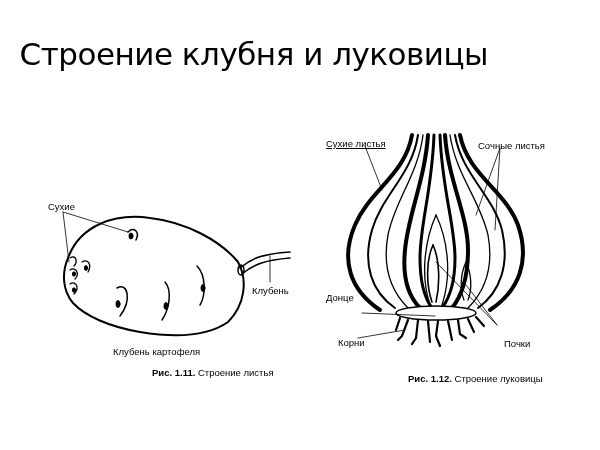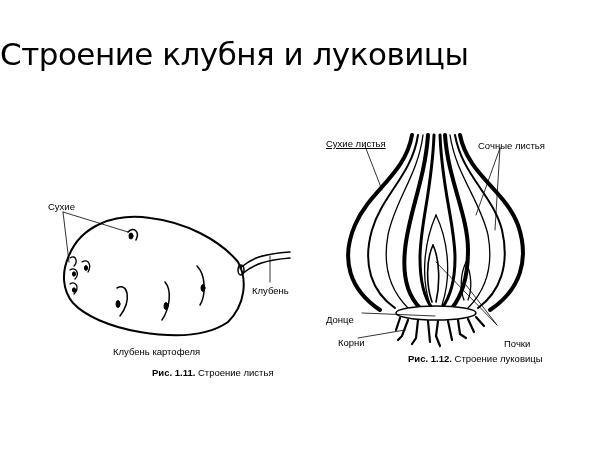--- a/index.html
+++ b/index.html
@@ -1,17 +1,17 @@
 <!DOCTYPE html>
 <html><head>
 <meta charset="utf-8">
 <style>
   html, body { margin:0; padding:0; background:#ffffff; }
   body { width:600px; height:450px; position:relative; overflow:hidden; font-family:"Liberation Sans", sans-serif; color:#000; }
-  .title { position:absolute; left:0; top:36px; width:488px; text-align:left; font-family:"DejaVu Sans", sans-serif; font-size:31px; font-weight:normal; letter-spacing:-0.5px; }
+  .title { position:absolute; left:0; top:36px; width:488px; text-align:right; font-family:"DejaVu Sans", sans-serif; font-size:31px; font-weight:normal; letter-spacing:-0.5px; }
   svg { position:absolute; left:0; top:0; }
   .lbl { position:absolute; font-size:9.5px; white-space:nowrap; }
   .cap { position:absolute; font-size:9.5px; white-space:nowrap; }
   .cap b { font-weight:bold;padding-left:44px; }
 </style>
 </head>
 <body>
 
 <div class="title">Строение клубня и луковицы</div>
 
@@ -83,19 +83,19 @@
 <div class="lbl" style="left:48px;top:201px;">Сухие</div>
 <div class="lbl" style="left:252px;top:285px;">Клубень</div>
 <div class="lbl" style="left:113px;top:346px;">Клубень картофеля</div>
 <div class="cap" style="left:108px;top:367px;">
   <b>Рис. 1.11.</b>
   <span>Строение листья</span>
 </div>
 
 <div class="lbl" style="left:326px;top:138px;text-decoration:underline;">Сухие листья</div>
 <div class="lbl" style="left:478px;top:140px;text-align:right;">Сочные листья</div>
-<div class="lbl" style="left:326px;top:314px;">Донце</div>
+<div class="lbl" style="left:326px;top:292px;">Донце</div>
 <div class="lbl" style="left:330px;top:337px;padding-left:8px;">Корни</div>
 <div class="lbl" style="left:504px;top:322px;margin-top:16px;">Почки</div>
-<div class="cap" style="left:364px;top:353px;">
+<div class="cap" style="left:364px;top:373px;">
   <b>Рис. 1.12.</b>
   <span>Строение луковицы</span>
 </div>
 
 </body></html>

